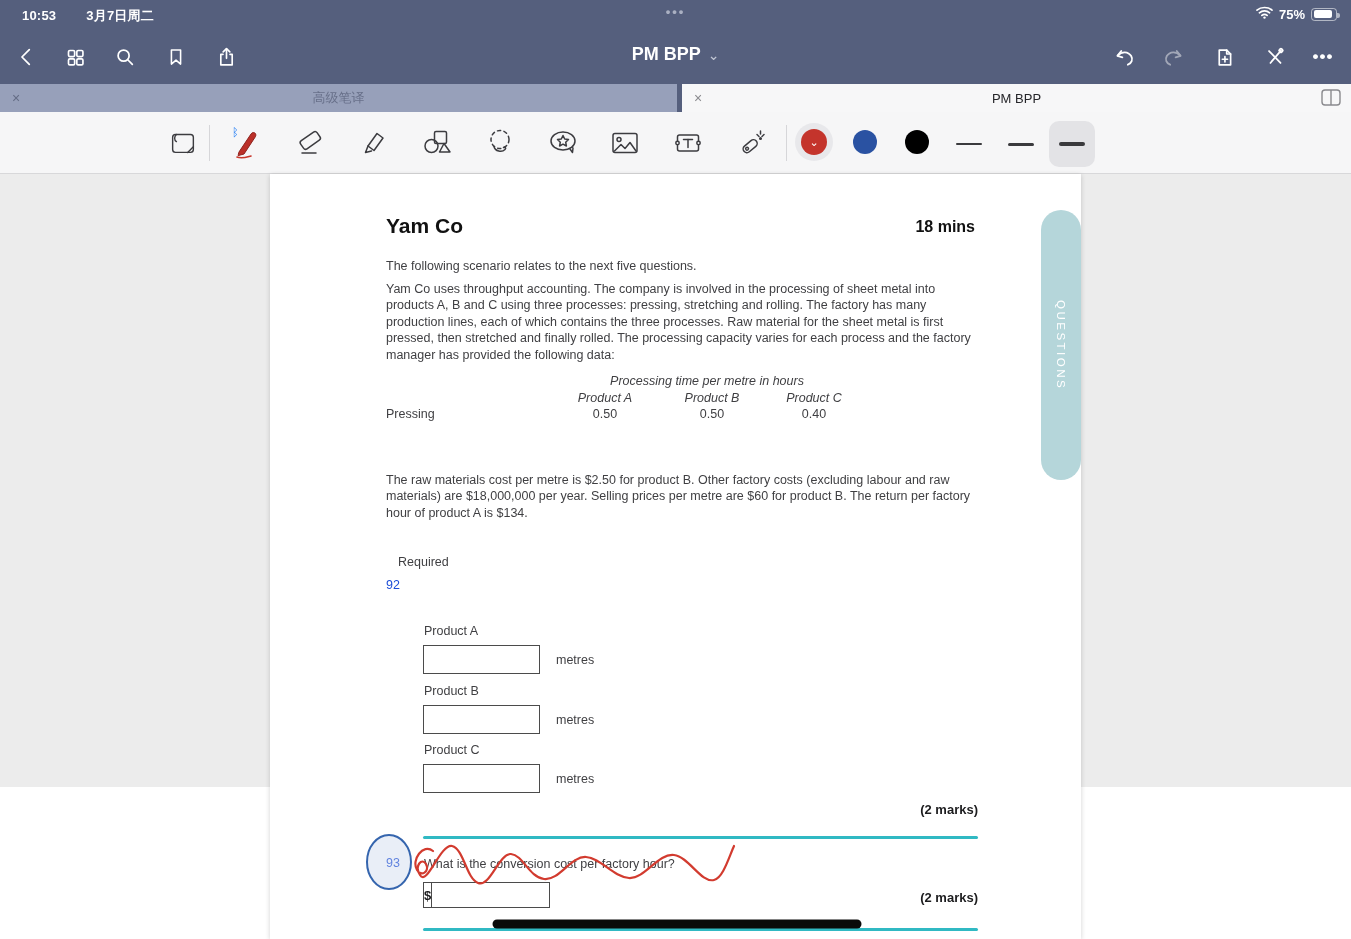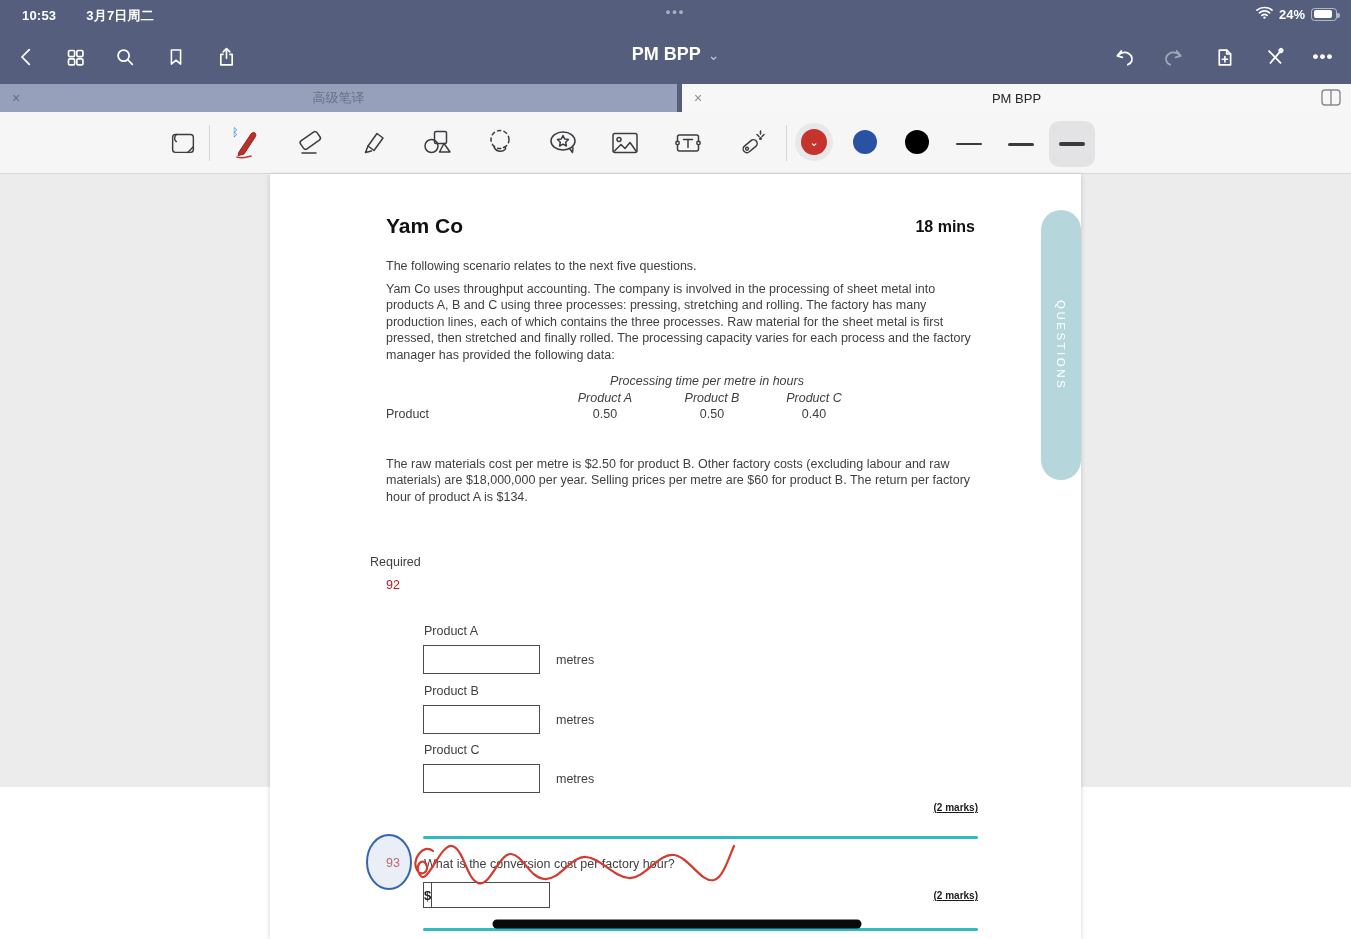--- a/index.html
+++ b/index.html
@@ -57,46 +57,46 @@
     box-shadow:0 1px 5px rgba(0,0,0,.18); color:#3a3a3c; }
   .doc-title { font-size:21px; font-weight:700; color:#111; }
   .doc-mins { font-size:16px; font-weight:700; color:#111; }
   .bold { font-weight:400; color:#202022; }
   .body-t { font-size:12.5px; line-height:16.4px; color:#3f3f42; }
   .ital { font-style:italic; }
   .ctr { transform:translateX(-50%); white-space:nowrap; }
   .metre-box { position:absolute; width:117px; height:29px; border:1.5px solid #4b4b4b; background:#fff; }
   .metre-box input { width:100%; height:100%; border:none; outline:none; font-size:13px; padding:0 6px; background:transparent; }
   .unit { position:absolute; font-size:12.5px; color:#3f3f42; }
-  .marks { position:absolute; font-size:10px; font-weight:700; color:#1c1c1e; text-align:right; width:308px; left:400px;text-decoration:underline; }
+  .marks { position:absolute; font-size:13px; font-weight:700; color:#1c1c1e; text-align:right; width:308px; left:400px; }
   .teal-line { position:absolute; left:153px; width:555px; height:3px; background:#30b9c3; border-radius:2px; }
   .money-box { position:absolute; left:153px; width:127px; height:26px; border:1.5px solid #4b4b4b; display:flex; background:#fff; }
   .money-box .cur { width:24px; border-right:1.5px solid #4b4b4b; display:flex; align-items:center; justify-content:center; font-weight:700; font-size:13px; color:#1c1c1e; }
   .money-box input { flex:1; border:none; outline:none; font-size:13px; padding:0 5px; background:transparent; }
-  .q-num { position:absolute; font-size:12.5px; color:#b91c1c; }
+  .q-num { position:absolute; font-size:12.5px; color:#1d4ed8; }
   .side-tab { position:absolute; left:771px; top:36px; width:40px; height:270px; background:#b5d6da;
     border-radius:20px; display:flex; align-items:center; justify-content:center; cursor:pointer; }
   .side-tab span { writing-mode:vertical-rl; font-size:11.5px; letter-spacing:2.5px; color:#fff; font-weight:400; }
   .ink { position:absolute; left:0; top:0; pointer-events:none; }
 </style>
 </head>
 <body>
 
 <div class="topbar">
   <div class="statusbar">
     <div class="status-left">
       <span>10:53</span><span class="status-date">3月7日周二</span>
     </div>
     <div class="mt-dots">•••</div>
     <div class="status-right">
       <span><svg width="17" height="13" viewBox="0 0 17 13">
             <path d="M1 4.2 C5 .6 12 .6 16 4.2 M3.4 6.8 C6.3 4.3 10.7 4.3 13.6 6.8 M5.9 9.4 C7.4 8.1 9.6 8.1 11.1 9.4" stroke="#fff" stroke-width="1.7" fill="none" stroke-linecap="round"></path>
             <circle cx="8.5" cy="11.6" r="1.2" fill="#fff"></circle>
           </svg></span>
-      <span>24%</span>
+      <span>75%</span>
       <span class="battery">
           <span class="fill"></span>
           <span class="nub"></span>
         </span>
     </div>
   </div>
   <div class="navrow">
     <div class="navbtn" style="left:12px">
         <svg width="22" height="22" viewBox="0 0 24 24">
           <polyline points="14.5,4 6.5,12 14.5,20"></polyline>
@@ -287,28 +287,28 @@
 
     <div class="abs body-t bold" style="left:116px;top:84px">The following scenario relates to the next five questions.</div>
 
     <div class="abs body-t" style="left:116px;top:107px;width:600px">Yam Co uses throughput accounting. The company is involved in the processing of sheet metal into products A, B and C using three processes: pressing, stretching and rolling. The factory has many production lines, each of which contains the three processes. Raw material for the sheet metal is first pressed, then stretched and finally rolled. The processing capacity varies for each process and the factory manager has provided the following data:</div>
 
     <div>
       <div class="abs body-t ital ctr" style="left:437px;top:199px">Processing time per metre in hours</div>
       <div class="abs body-t ital ctr" style="left:335px;top:216px">Product A</div>
       <div class="abs body-t ital ctr" style="left:442px;top:216px">Product B</div>
       <div class="abs body-t ital ctr" style="left:544px;top:216px">Product C</div>
-      <div class="abs body-t" style="left:116px;top:232px">Product</div>
+      <div class="abs body-t" style="left:116px;top:232px">Pressing</div>
       <div class="abs body-t ctr" style="left:335px;top:232px">0.50</div>
       <div class="abs body-t ctr" style="left:442px;top:232px">0.50</div>
       <div class="abs body-t ctr" style="left:544px;top:232px">0.40</div>
     </div>
 
-    <div class="abs body-t" style="left:116px;top:282px;width:600px">The raw materials cost per metre is $2.50 for product B. Other factory costs (excluding labour and raw materials) are $18,000,000 per year. Selling prices per metre are $60 for product B. The return per factory hour of product A is $134.</div>
-    <div class="abs body-t bold" style="left:100px;top:380px">Required</div>
+    <div class="abs body-t" style="left:116px;top:298px;width:600px">The raw materials cost per metre is $2.50 for product B. Other factory costs (excluding labour and raw materials) are $18,000,000 per year. Selling prices per metre are $60 for product B. The return per factory hour of product A is $134.</div>
+    <div class="abs body-t bold" style="left:128px;top:380px">Required</div>
 
     <div class="abs q-num" style="left:116px;top:404px">92</div>
 
     <div class="abs body-t" style="left:154px;top:449px">Product A</div>
     <div class="metre-box" style="left:153px;top:471px"><input style=""></div>
     <div class="unit" style="left:286px;top:479px">metres</div>
 
     <div class="abs body-t" style="left:154px;top:509px">Product B</div>
     <div class="metre-box" style="left:153px;top:531px"><input style=""></div>
     <div class="unit" style="left:286px;top:539px">metres</div>

